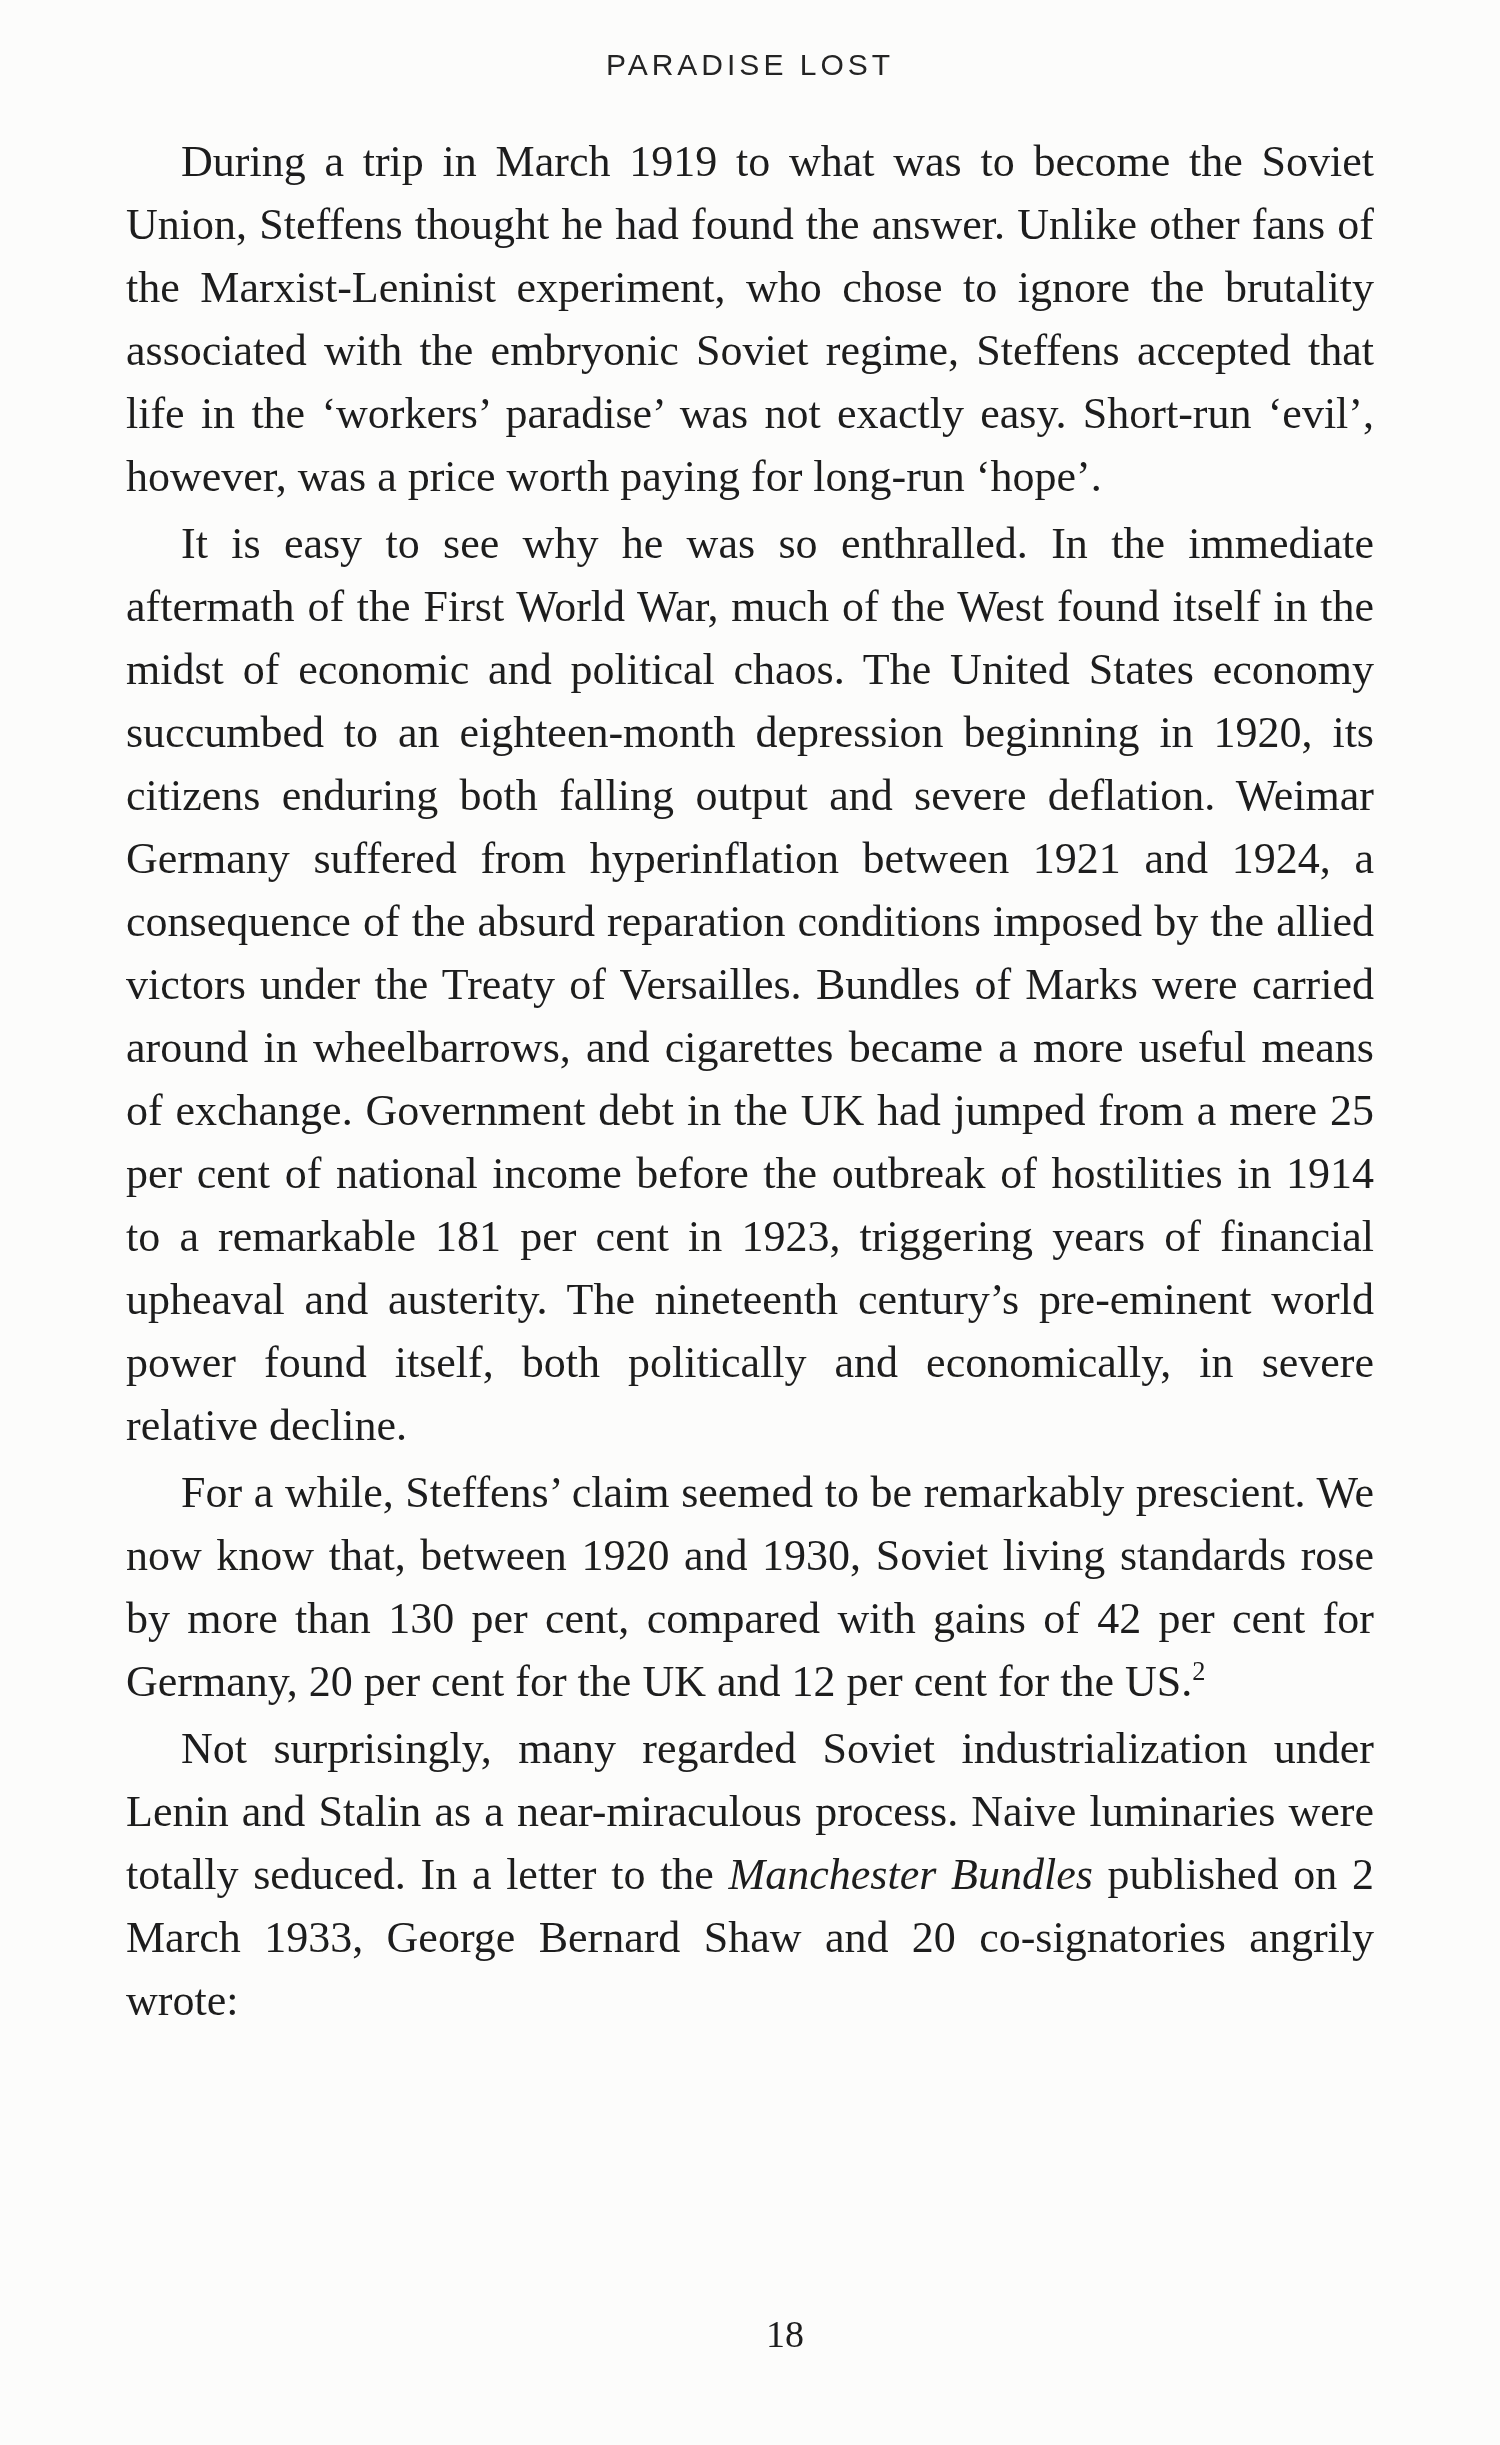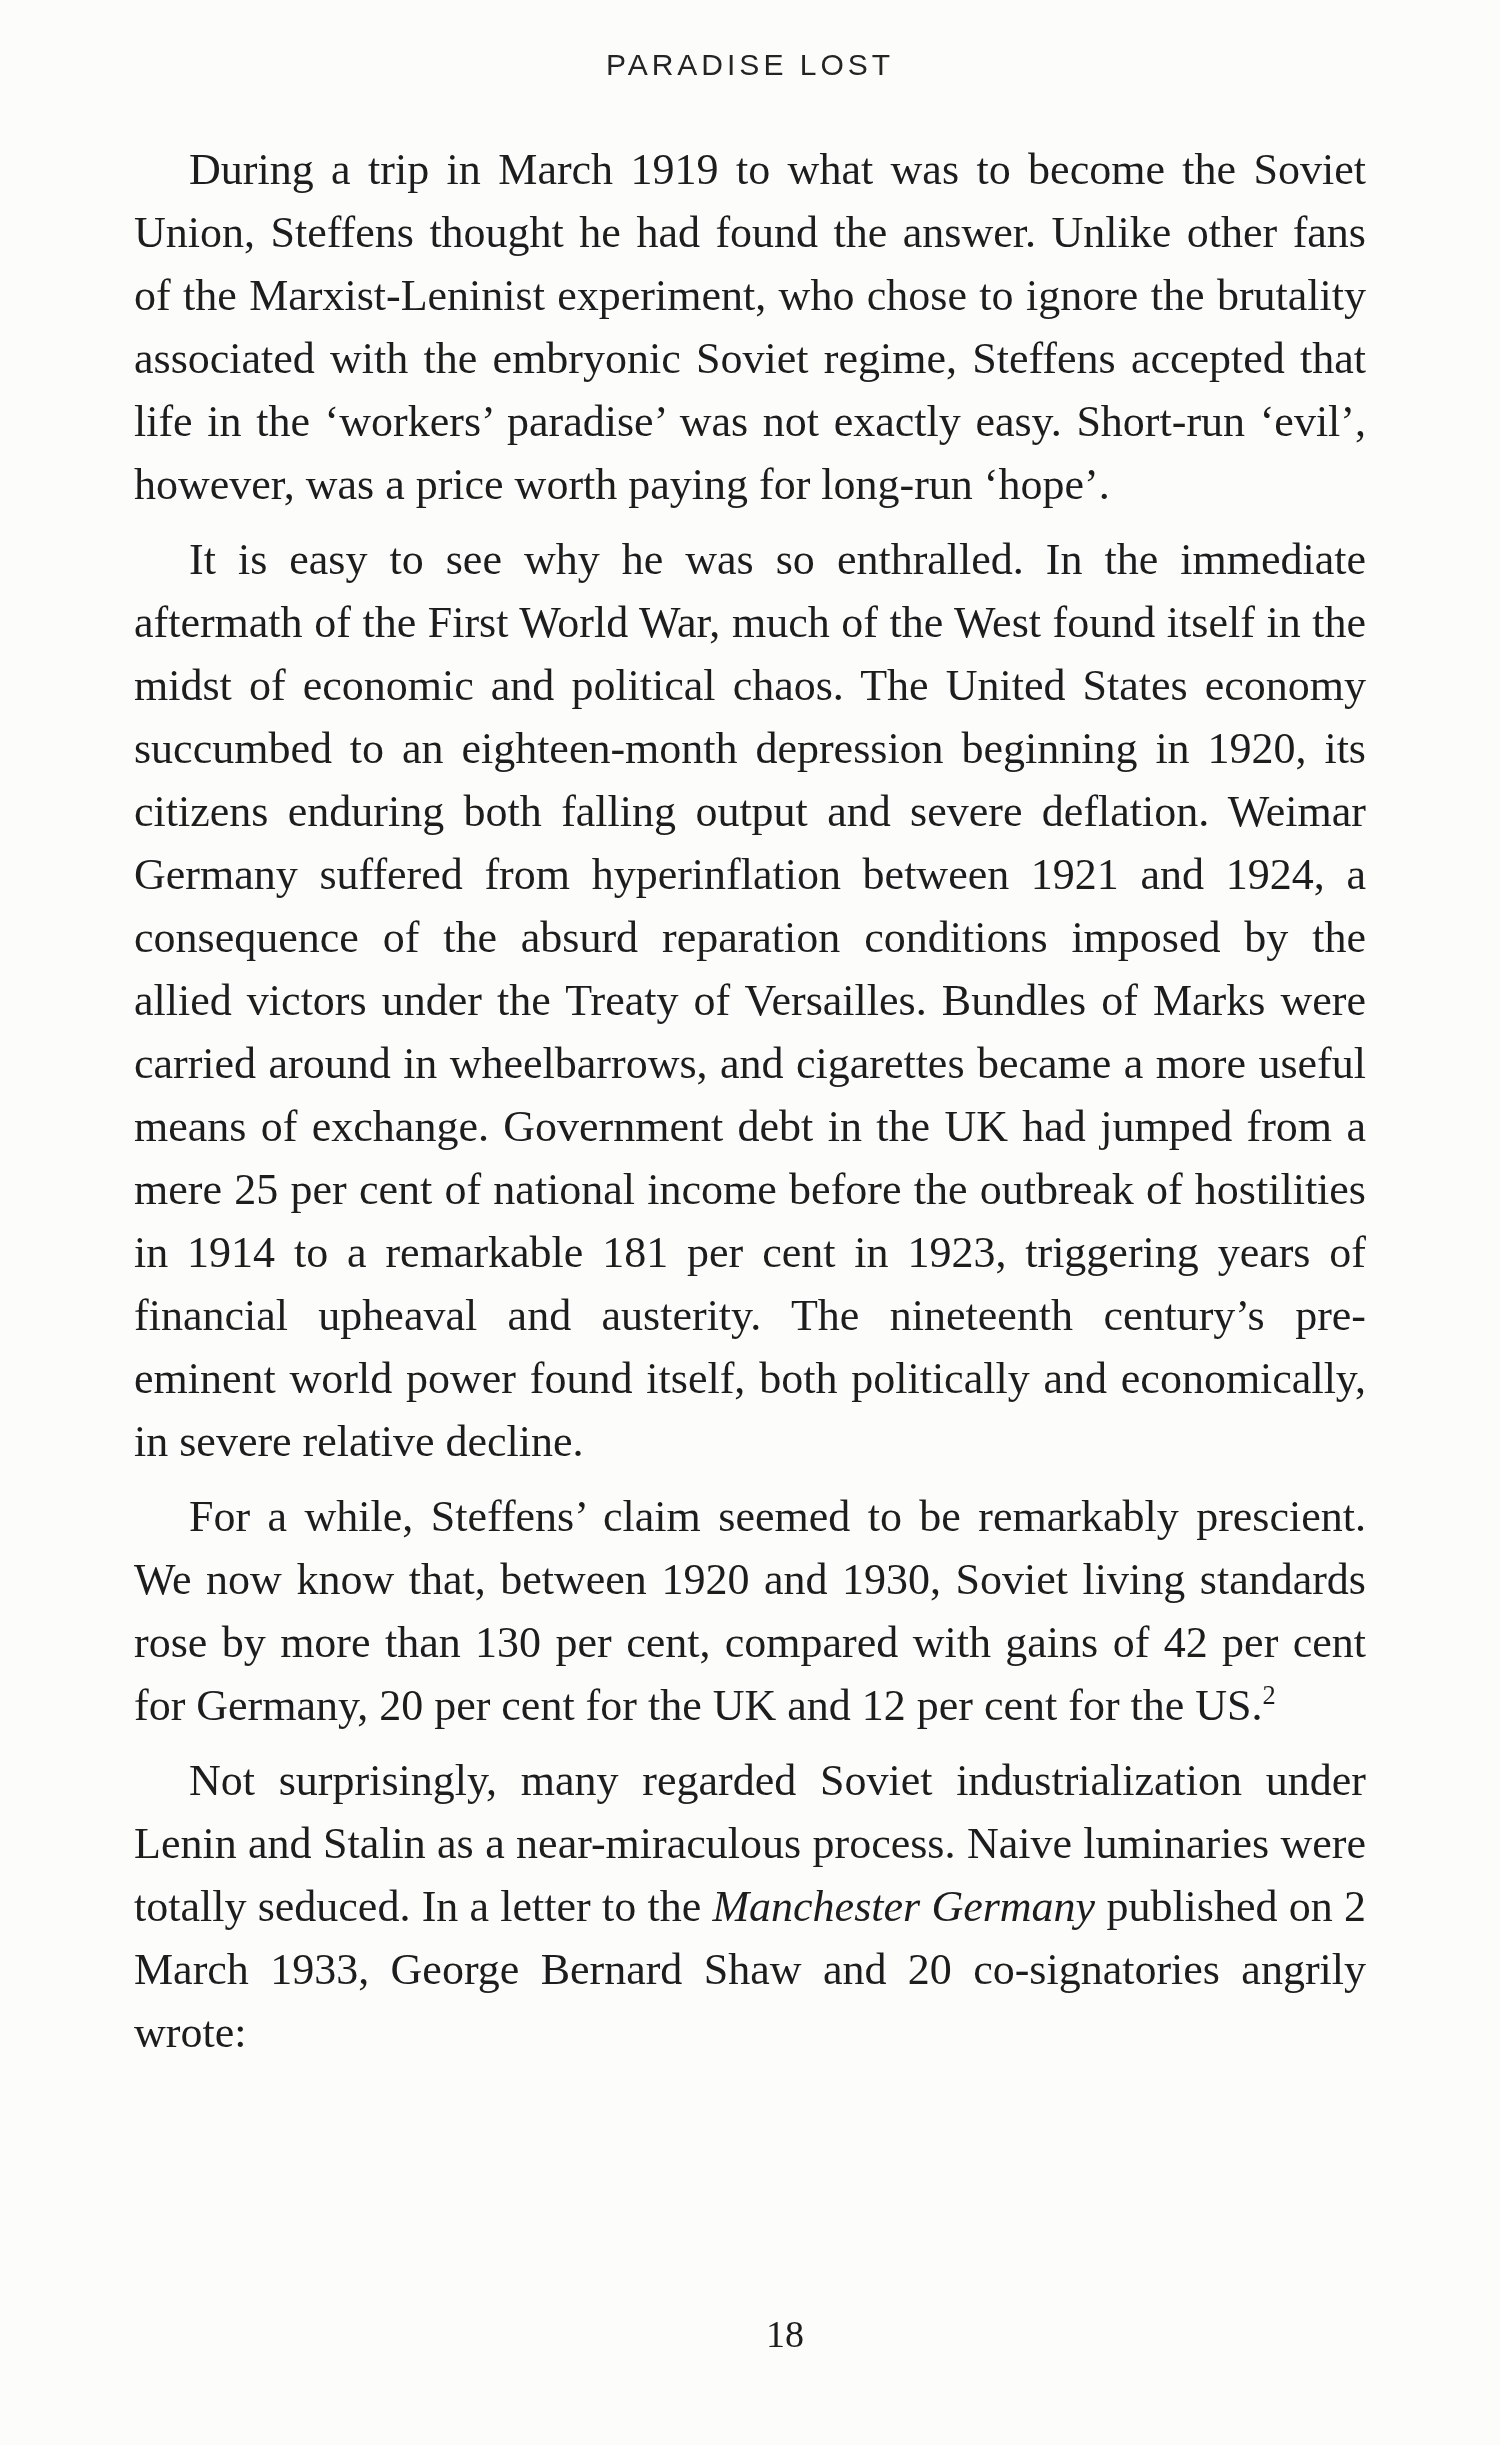--- a/index.html
+++ b/index.html
@@ -32,21 +32,21 @@
     top: 126px;
     left: 122px;
     width: 1256px;
     font-family: "Liberation Serif", serif;
     font-size: 44px;
     line-height: 63px;
     color: #1d1d1d;
     text-align: justify;
   }
   .body-text p {
-    margin: 12px;
+    margin: 4px;
     padding: 0;
     text-indent: 55px;
   }
   .body-text em {
     font-style: italic;
   }
   .body-text sup {
     font-size: 60%;
     vertical-align: super;
     line-height: 0;
@@ -67,18 +67,18 @@
 <body>
 
 <div class="page">
 
   <div class="running-head">PARADISE LOST</div>
 
   <div class="body-text">
       <p><span>During a trip in March 1919 to what was to become the Soviet Union, Steffens thought he had found the answer. Unlike other fans of the Marxist-Leninist experiment, who chose to ignore the brutality associated with the embryonic Soviet regime, Steffens accepted that life in the ‘workers’ paradise’ was not exactly easy. Short-run ‘evil’, however, was a price worth paying for long-run ‘hope’.</span></p>
       <p><span>It is easy to see why he was so enthralled. In the immediate aftermath of the First World War, much of the West found itself in the midst of economic and political chaos. The United States economy succumbed to an eighteen-month depression beginning in 1920, its citizens enduring both falling output and severe deflation. Weimar Germany suffered from hyperinflation between 1921 and 1924, a consequence of the absurd reparation conditions imposed by the allied victors under the Treaty of Versailles. Bundles of Marks were carried around in wheelbarrows, and cigarettes became a more useful means of exchange. Government debt in the UK had jumped from a mere 25 per cent of national income before the outbreak of hostilities in 1914 to a remarkable 181 per cent in 1923, triggering years of financial upheaval and austerity. The nineteenth century’s pre-eminent world power found itself, both politically and economically, in severe relative decline.</span></p>
       <p><span>For a while, Steffens’ claim seemed to be remarkably prescient. We now know that, between 1920 and 1930, Soviet living standards rose by more than 130 per cent, compared with gains of 42 per cent for Germany, 20 per cent for the UK and 12 per cent for the US.</span><sup>2</sup></p>
-      <p><span>Not surprisingly, many regarded Soviet industrialization under Lenin and Stalin as a near-miraculous process. Naive luminaries were totally seduced. In a letter to the </span><em>Manchester Germany</em><span> published on 2 March 1933, George Bernard Shaw and 20 co-signatories angrily wrote:</span></p>
+      <p><span>Not surprisingly, many regarded Soviet industrialization under Lenin and Stalin as a near-miraculous process. Naive luminaries were totally seduced. In a letter to the </span><em>Manchester Bundles</em><span> published on 2 March 1933, George Bernard Shaw and 20 co-signatories angrily wrote:</span></p>
     </div>
 
   <div class="folio">18</div>
 
 </div>
 
 </body></html>

